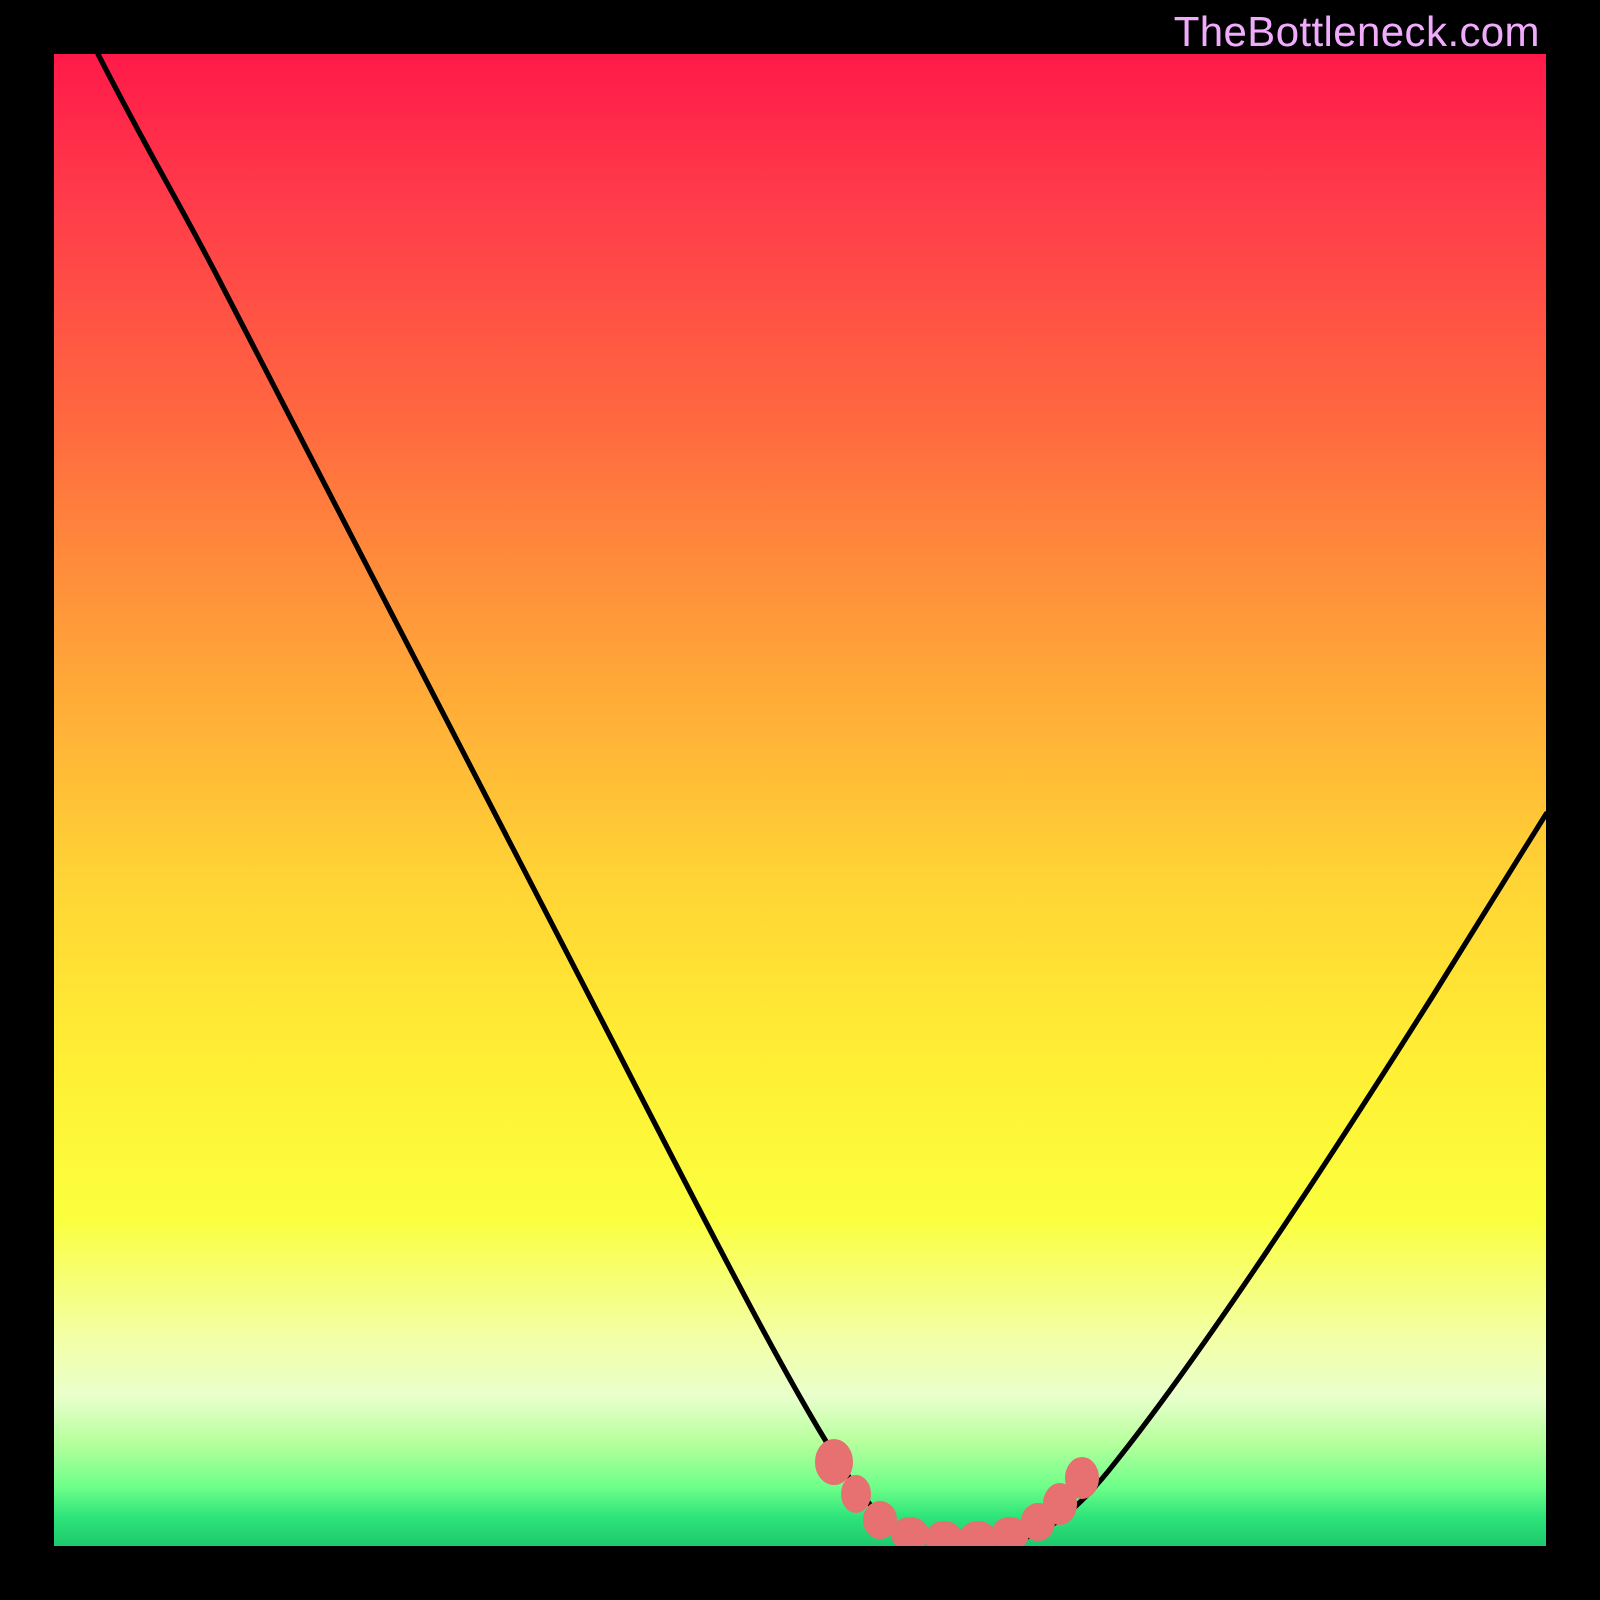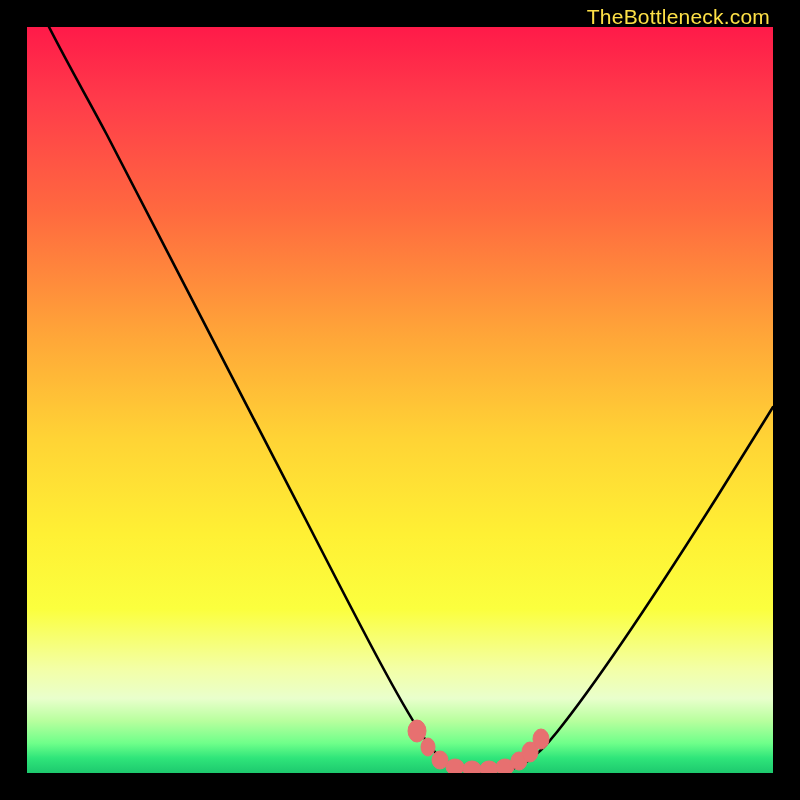--- a/index.html
+++ b/index.html
@@ -42,21 +42,21 @@
   .curve-svg {
     position: absolute;
     inset: 0;
     width: 100%;
     height: 100%;
   }
   .watermark {
     position: absolute;
     top: 5px;
     right: 30px;
-    color: #fde047;
+    color: #f0abfc;
     font-size: 21px;
     letter-spacing: 0.2px;
     font-weight: 500;
   }
 </style>
 </head>
 <body>
 
 <div class="watermark">TheBottleneck.com</div>
 

